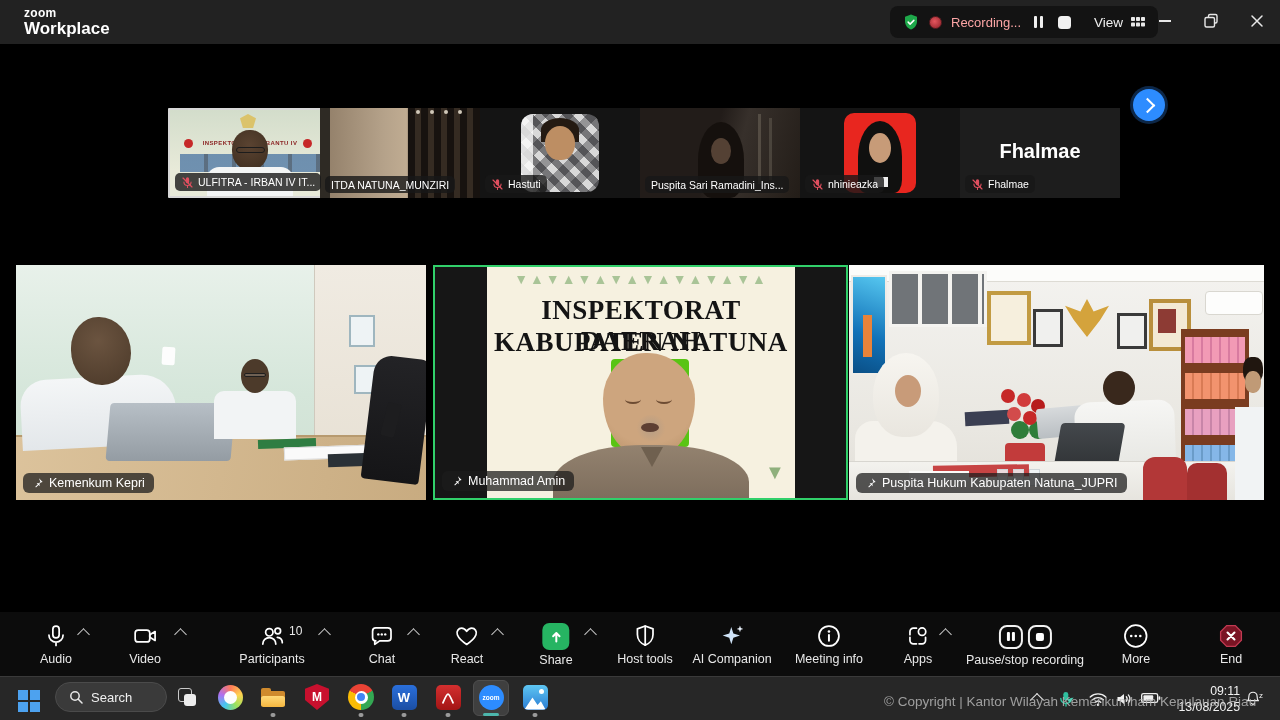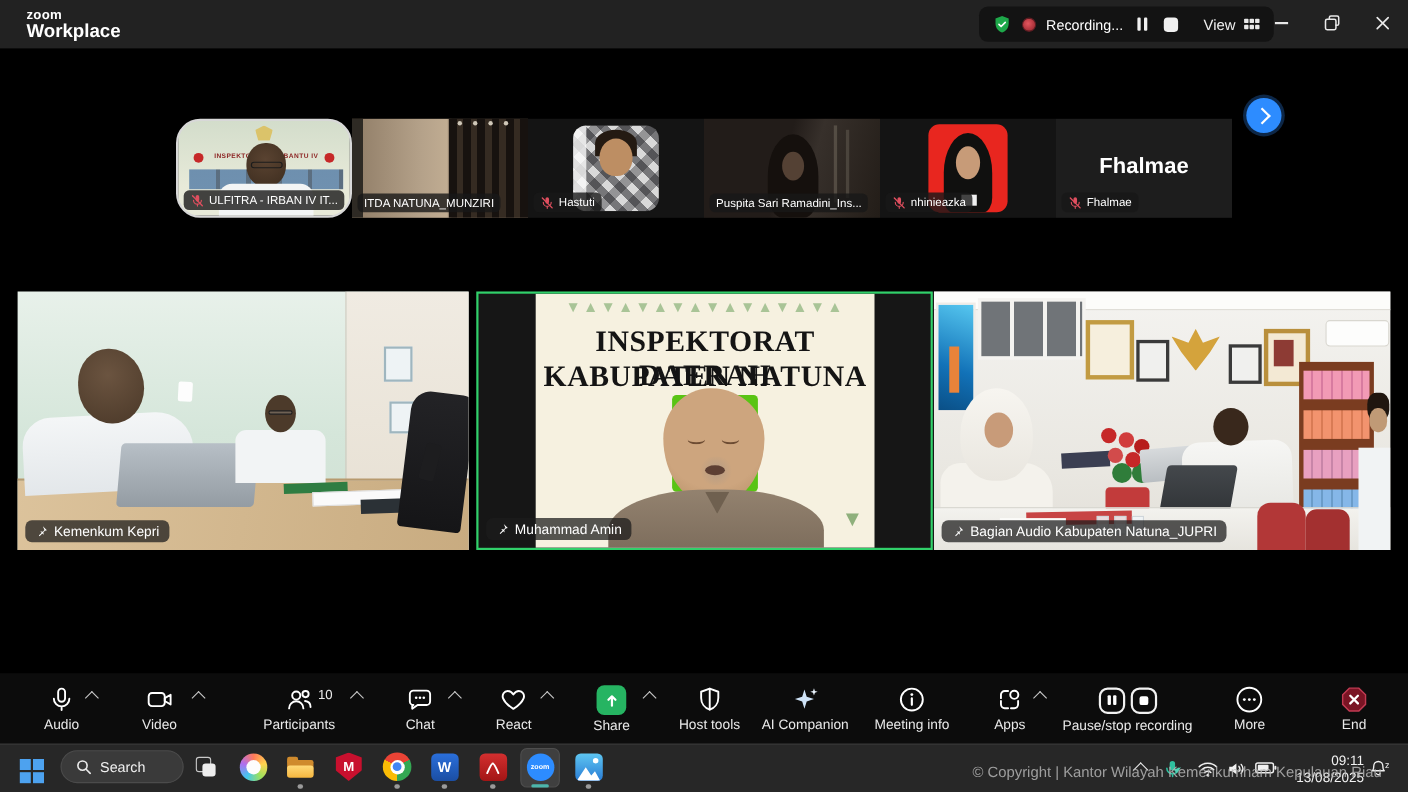--- a/index.html
+++ b/index.html
@@ -7,21 +7,21 @@
        font-family:"Liberation Sans",sans-serif;color:#fff;}
   .s{position:absolute;}
 
   
   .titlebar{position:absolute;left:0;top:0;width:1280px;height:44px;background:#222222;}
   .brand-zoom{position:absolute;left:24px;top:6px;font-size:12px;font-weight:700;color:#fff;letter-spacing:.3px;}
   .brand-wp{position:absolute;left:24px;top:19px;font-size:17px;font-weight:600;color:#fff;}
   .rec-pill{position:absolute;left:890px;top:6px;height:32px;border-radius:8px;background:#131313;
             display:flex;align-items:center;gap:9px;padding:0 12px;}
   .rec-dot{width:11px;height:11px;border-radius:50%;background:radial-gradient(circle at 42% 40%,#e4565e,#8f2028);border:1px solid #5d1d22;}
-  .rec-text{font-size:13px;color:#ffffff;}
+  .rec-text{font-size:13px;color:#fca5a5;}
   .pausebars{display:flex;gap:3px;margin-left:4px;}
   .pausebars i{display:block;width:3px;height:12px;background:#f0f0f0;border-radius:1px;}
   .stopbox{width:13px;height:13px;background:#f0f0f0;border-radius:3.5px;margin-left:6px;}
   .view-wrap{display:flex;align-items:center;gap:7px;margin-left:14px;}
   .view-text{font-size:13.5px;color:#f0f0f0;}
   .wc{position:absolute;top:0;width:44px;height:42px;display:flex;align-items:center;justify-content:center;}
   .minline{width:12px;height:1.6px;background:#e8e8e8;}
 
   
   .fs-tile{position:absolute;top:60px;width:160px;height:90px;overflow:hidden;background:#121212;margin-top:48px;}
@@ -115,21 +115,21 @@
         <path d="M8.5 7.5V6A1.5 1.5 0 0110 4.5h5.5A1.5 1.5 0 0117 6v5.5a1.5 1.5 0 01-1.5 1.5H14" stroke="#e8e8e8" stroke-width="1.4" fill="none"></path>
       </svg>
     </div>
     <div class="wc" style="left:1235px">
       <svg width="14" height="14" viewBox="0 0 14 14">
         <path d="M2 2l10 10M12 2L2 12" stroke="#e8e8e8" stroke-width="1.5" stroke-linecap="round"></path>
       </svg>
     </div>
   </div>
 
-  <div class="fs-tile" style="left:160px;border-radius:22px;border:2px solid #d8d8d8;box-sizing:border-box;background:linear-gradient(#d3ddcb,#e8ead9 70%)">
+  <div class="fs-tile" style="left:168px;border-radius:1px;border:2px solid #d8d8d8;box-sizing:border-box;background:linear-gradient(#d3ddcb,#e8ead9 70%)">
     <div class="s" style="left:70px;top:4px;width:16px;height:14px;background:#dbc36a;clip-path:polygon(50% 0,100% 30%,82% 100%,18% 100%,0 30%)"></div>
     <div class="s" style="left:14px;top:29px;width:9px;height:9px;border-radius:50%;background:#c62828"></div>
     <div class="s" style="left:133px;top:29px;width:9px;height:9px;border-radius:50%;background:#c62828"></div>
     <div class="s" style="left:8px;top:30px;width:144px;text-align:center;font-size:6px;font-weight:700;color:#8a1f1f;letter-spacing:.4px">INSPEKTORAT PEMBANTU IV</div>
     <div class="s" style="left:10px;top:44px;width:140px;height:18px;background:repeating-linear-gradient(90deg,#517aa5 0 24px,#39506b 24px 28px);opacity:.8"></div>
     <div class="s" style="left:62px;top:20px;width:36px;height:40px;background:radial-gradient(circle at 48% 38%,#5a4331,#3c2c1e);border-radius:48%"></div>
     <div class="s" style="left:66px;top:37px;width:29px;height:6px;border:1.5px solid #1c1c1c;border-radius:3px;box-sizing:border-box"></div>
     <div class="s" style="left:37px;top:57px;width:86px;height:33px;background:#f3f5f5;border-radius:12px 12px 0 0"></div>
     <div class="fs-label">
       <svg width="13" height="13" viewBox="0 0 16 16">
@@ -293,21 +293,21 @@
     <div class="s" style="left:180px;top:204px;width:9px;height:15px;background:rgba(240,245,248,.85);border:1px solid #cfd6da"></div>
     <div class="s" style="left:294px;top:192px;width:44px;height:43px;background:#b23737;border-radius:12px 12px 0 0"></div>
     <div class="s" style="left:338px;top:198px;width:40px;height:37px;background:#a33030;border-radius:10px 10px 0 0"></div>
     <div class="s" style="left:394px;top:92px;width:20px;height:26px;background:#20160f;border-radius:40%"></div>
     <div class="s" style="left:396px;top:106px;width:16px;height:22px;background:#c09a76;border-radius:45%"></div>
     <div class="s" style="left:386px;top:142px;width:29px;height:93px;background:#f1f3f4"></div>
     <div class="st-label">
       <svg width="12" height="12" viewBox="0 0 16 16">
         <path d="M9.3 1.8l4.9 4.9-2.4.5-1.9 1.9.4 3.1-1.6-1.6-3.4 3.4-.9-.9 3.4-3.4L6.2 8l3.1.4 1.9-1.9z" fill="#fff"></path>
       </svg>
-      <span>Bagian Audio Kabupaten Natuna_JUPRI</span>
+      <span>Puspita Hukum Kabupaten Natuna_JUPRI</span>
     </div>
   </div>
 
   <div class="toolbar">
 
     <div class="tb-item" style="left:56px">
       <svg width="26" height="26" viewBox="0 0 24 24" stroke="#fff" stroke-width="1.6" fill="none" stroke-linecap="round" stroke-linejoin="round">
         <rect x="9.1" y="2.8" width="5.8" height="11" rx="2.9"></rect>
           <path d="M5.5 11.2a6.5 6.5 0 0013 0M12 17.7v3"></path>
       </svg>

